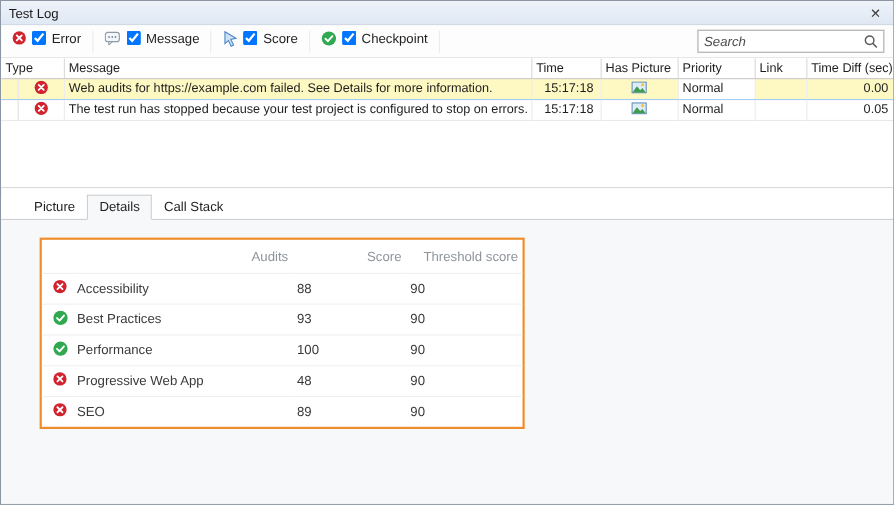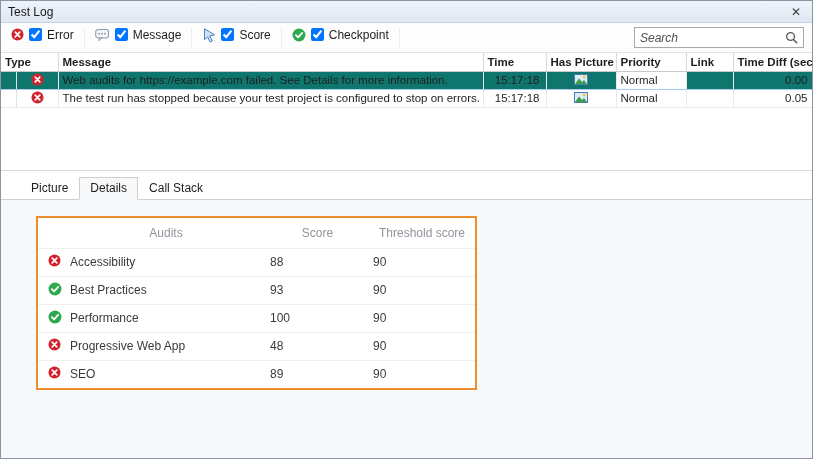--- a/index.html
+++ b/index.html
@@ -24,41 +24,41 @@
   .ficon{display:flex;align-items:center}
   .flabel{color:#1e1e1e}
   .searchbox{margin-left:auto;display:flex;align-items:center;width:170px;height:21px;
     border:1px solid #a9a9a9;background:#fff;padding:0 5px;gap:4px}
   .searchbox input{border:0;outline:0;flex:1;min-width:0;font-family:"Liberation Sans",sans-serif;
     font-size:12px;color:#701a75;background:transparent}
   .searchbox input::placeholder{color:#4d4d4d;font-style:italic}
   
   .grid{height:118px;flex:0 0 118px;background:#fff;border-bottom:1px solid #d9d9d9;overflow:hidden}
   table.log{border-collapse:collapse;width:100%;table-layout:fixed;font-size:11.5px}
-  table.log th{font-weight:700;text-align:left;padding:2px 4px;height:18px;background:#fff;
+  table.log th{font-weight:400;text-align:left;padding:2px 4px;height:18px;background:#fff;
     border-right:1px solid #d9d9d9;border-bottom:1px solid #c9c9c9;color:#1e1e1e;
     white-space:nowrap;overflow:hidden}
   table.log td{padding:1px 4px;height:18px;border-right:1px solid #eaeaea;border-bottom:1px solid #eaeaea;
     white-space:nowrap;overflow:hidden;vertical-align:middle}
   table.log td.c-ind{border-right:1px solid #e2e2e2}
   table.log td.c-type{text-align:center;padding:1px 2px}
   table.log td.c-time,table.log td.c-diff{text-align:right;padding-right:6px}
   table.log td.c-pic{text-align:center}
-  tr.selected td{background:#0f766e;border-top:1px solid #a6cdef;border-bottom:1px solid #a6cdef}
+  tr.selected td{background:#fef9c3;border-top:1px solid #a6cdef;border-bottom:1px solid #a6cdef}
   tr.selected td.c-pri{background:#fff;border-left:1px solid #a6cdef}
   
   .tabstrip{flex:0 0 22px;display:flex;align-items:flex-end;padding-left:19px;
     border-bottom:1px solid #cfcfcf;background:#fff;margin-top:6px}
   .tab{padding:3px 10px 4px;color:#1e1e1e;border:1px solid transparent;border-bottom:none;cursor:default}
   .tab.active{background:#f7f8f9;border:1px solid #cfcfcf;border-bottom:1px solid #f7f8f9;margin-bottom:-1px}
   
   .details{flex:1;background:#f7f8f9;overflow:hidden}
   .audit-box{margin:16px 0 0 35px;width:441px;border:2px solid #ee8d2b;background:#fff}
   table.audit{border-collapse:collapse;width:100%;font-size:12px;color:#3a3a3a;table-layout:fixed}
-  table.audit th{color:#8f959c;font-weight:400;text-align:center;height:30px;padding:0 4px}
+  table.audit th{color:#8f959c;font-weight:400;text-align:right;height:30px;padding:0 4px}
   table.audit td{height:28px;padding:0 4px;border-top:1px solid #efefef;vertical-align:middle}
   table.audit .a-ico{text-align:left;padding-left:10px}
   .report-link{display:inline-block;margin:18px 0 0 8px;color:#2a6dbf;text-decoration:none;
     border-bottom:2px solid #e8821e;padding-bottom:1px;cursor:pointer}
 </style>
 </head>
 <body>
 
 <div class="titlebar">
   <span class="title">Test Log</span>

